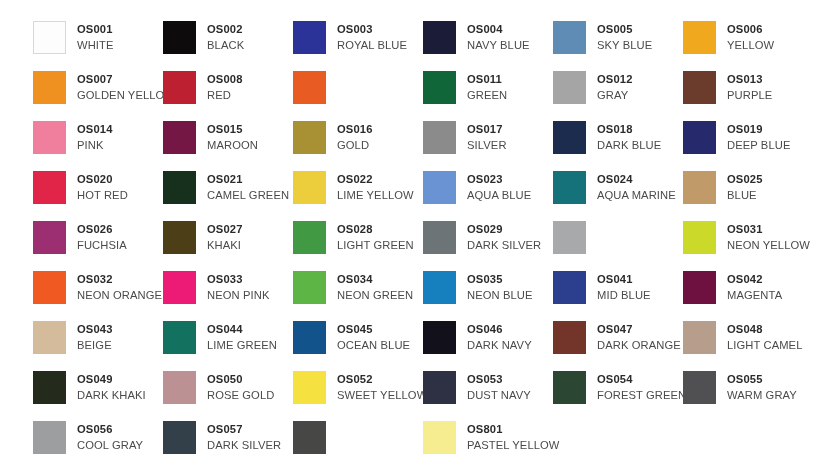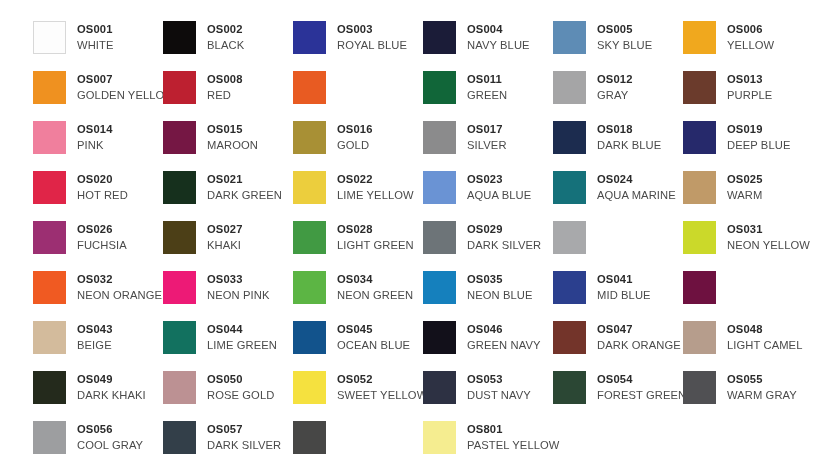--- a/index.html
+++ b/index.html
@@ -189,21 +189,21 @@
       <div class="swatch-chip" style="background-color: rgb(224, 37, 72);"></div>
       <div class="swatch-labels">
         <div class="swatch-code">OS020</div>
         <div class="swatch-name">HOT RED</div>
       </div>
     </div>
     <div class="swatch-item">
       <div class="swatch-chip" style="background-color: rgb(22, 48, 29);"></div>
       <div class="swatch-labels">
         <div class="swatch-code">OS021</div>
-        <div class="swatch-name">DARK GREEN</div>
+        <div class="swatch-name">CAMEL GREEN</div>
       </div>
     </div>
     <div class="swatch-item">
       <div class="swatch-chip" style="background-color: rgb(236, 206, 61);"></div>
       <div class="swatch-labels">
         <div class="swatch-code">OS022</div>
         <div class="swatch-name">LIME YELLOW</div>
       </div>
     </div>
     <div class="swatch-item">
@@ -217,21 +217,21 @@
       <div class="swatch-chip" style="background-color: rgb(21, 113, 122);"></div>
       <div class="swatch-labels">
         <div class="swatch-code">OS024</div>
         <div class="swatch-name">AQUA MARINE</div>
       </div>
     </div>
     <div class="swatch-item">
       <div class="swatch-chip" style="background-color: rgb(192, 154, 104);"></div>
       <div class="swatch-labels">
         <div class="swatch-code">OS025</div>
-        <div class="swatch-name">WARM</div>
+        <div class="swatch-name">BLUE</div>
       </div>
     </div>
     <div class="swatch-item">
       <div class="swatch-chip" style="background-color: rgb(156, 47, 114);"></div>
       <div class="swatch-labels">
         <div class="swatch-code">OS026</div>
         <div class="swatch-name">FUCHSIA</div>
       </div>
     </div>
     <div class="swatch-item">
@@ -295,20 +295,24 @@
     </div>
     <div class="swatch-item">
       <div class="swatch-chip" style="background-color: rgb(43, 63, 142);"></div>
       <div class="swatch-labels">
         <div class="swatch-code">OS041</div>
         <div class="swatch-name">MID BLUE</div>
       </div>
     </div>
     <div class="swatch-item">
       <div class="swatch-chip" style="background-color: rgb(110, 17, 64);"></div>
+      <div class="swatch-labels">
+        <div class="swatch-code">OS042</div>
+        <div class="swatch-name">MAGENTA</div>
+      </div>
     </div>
     <div class="swatch-item">
       <div class="swatch-chip" style="background-color: rgb(211, 187, 156);"></div>
       <div class="swatch-labels">
         <div class="swatch-code">OS043</div>
         <div class="swatch-name">BEIGE</div>
       </div>
     </div>
     <div class="swatch-item">
       <div class="swatch-chip" style="background-color: rgb(18, 113, 95);"></div>
@@ -321,21 +325,21 @@
       <div class="swatch-chip" style="background-color: rgb(18, 83, 140);"></div>
       <div class="swatch-labels">
         <div class="swatch-code">OS045</div>
         <div class="swatch-name">OCEAN BLUE</div>
       </div>
     </div>
     <div class="swatch-item">
       <div class="swatch-chip" style="background-color: rgb(18, 16, 26);"></div>
       <div class="swatch-labels">
         <div class="swatch-code">OS046</div>
-        <div class="swatch-name">GREEN NAVY</div>
+        <div class="swatch-name">DARK NAVY</div>
       </div>
     </div>
     <div class="swatch-item">
       <div class="swatch-chip" style="background-color: rgb(115, 52, 42);"></div>
       <div class="swatch-labels">
         <div class="swatch-code">OS047</div>
         <div class="swatch-name">DARK ORANGE</div>
       </div>
     </div>
     <div class="swatch-item">

